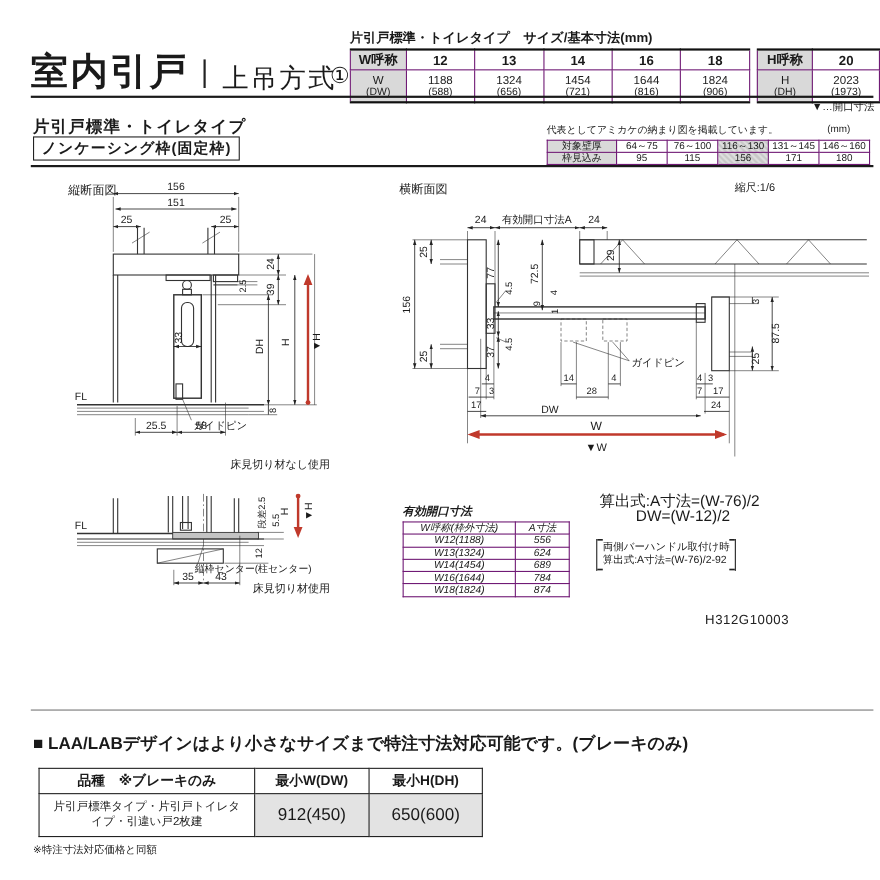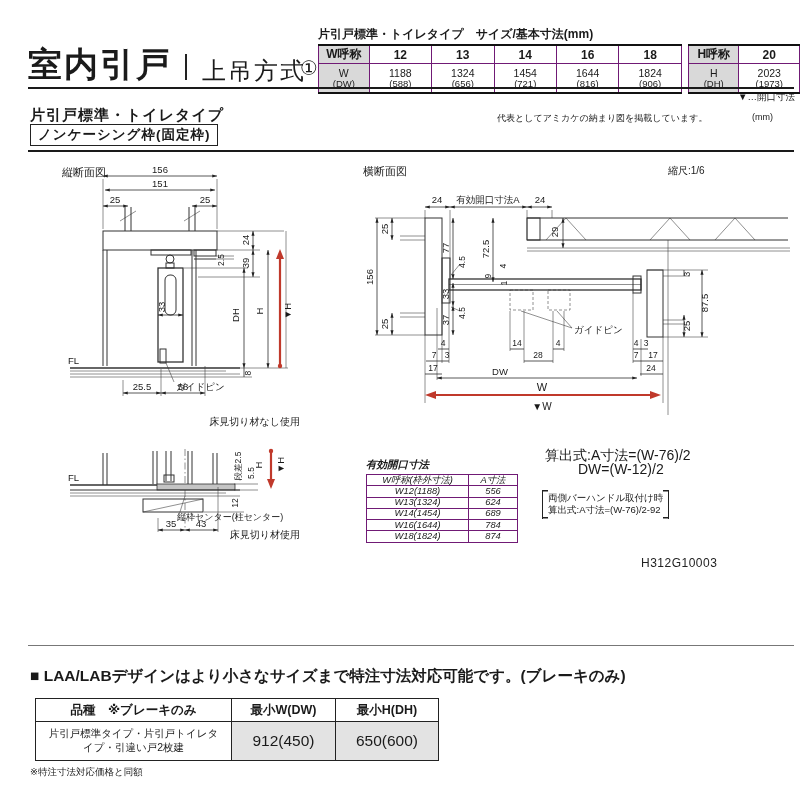--- a/index.html
+++ b/index.html
@@ -129,20 +129,40 @@
   <div class="abs sec-head" style="left:30px;top:106px;">片引戸標準・トイレタイプ</div>
   <div class="abs" style="left:30px;top:124px;border-radius:11px;">
     <span class="frame-box">ノンケーシング枠(固定枠)</span>
   </div>
 
   <div class="abs" style="left:497px;top:112px;">
     <div class="wall-note">
       <span>代表としてアミカケの納まり図を掲載しています。</span>
       <span>(mm)</span>
     </div>
+    <table class="tbl wall-tbl" style="margin-top:2px;">
+      <tbody>
+          <tr>
+        <td class="gray" style="width:60px;">対象壁厚</td>
+        <td style="width:43px;">64～75</td>
+        <td style="width:43px;">76～100</td>
+        <td style="width:43px;" class="hl">116～130</td>
+        <td style="width:43px;">131～145</td>
+        <td style="width:43px;">146～160</td>
+      </tr>
+      <tr>
+        <td class="gray">枠見込み</td>
+        <td>95</td>
+        <td>115</td>
+        <td class="hl">156</td>
+        <td>171</td>
+        <td>180</td>
+      </tr>
+    </tbody>
+      </table>
   </div>
 
   <div class="rule" style="left:28px;top:150px;width:766px;height:2px;"></div>
 
   <svg style="left:48px;top:163px;" width="300" height="415" viewBox="0 0 300 415">
     <defs>
       <pattern id="vh" patternUnits="userSpaceOnUse" width="6" height="6" patternTransform="rotate(45)">
         <line x1="0" y1="0" x2="0" y2="6" stroke="#888" stroke-width="1.1"></line>
       </pattern>
       <marker id="va" viewBox="0 0 10 10" refX="9" refY="5" markerWidth="7" markerHeight="7" orient="auto-start-reverse">

